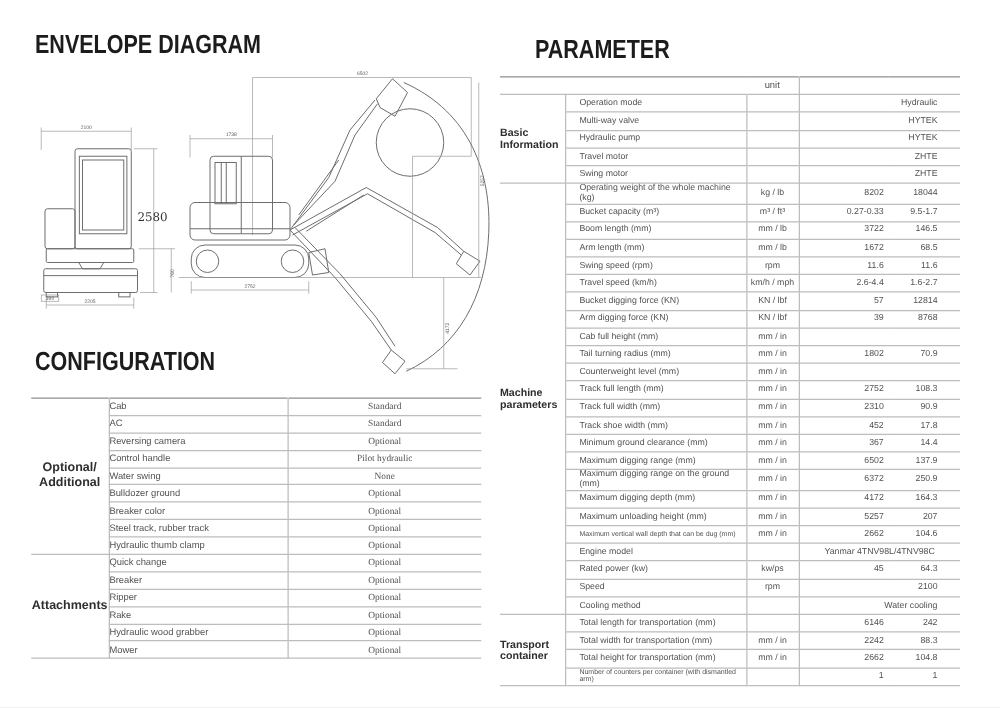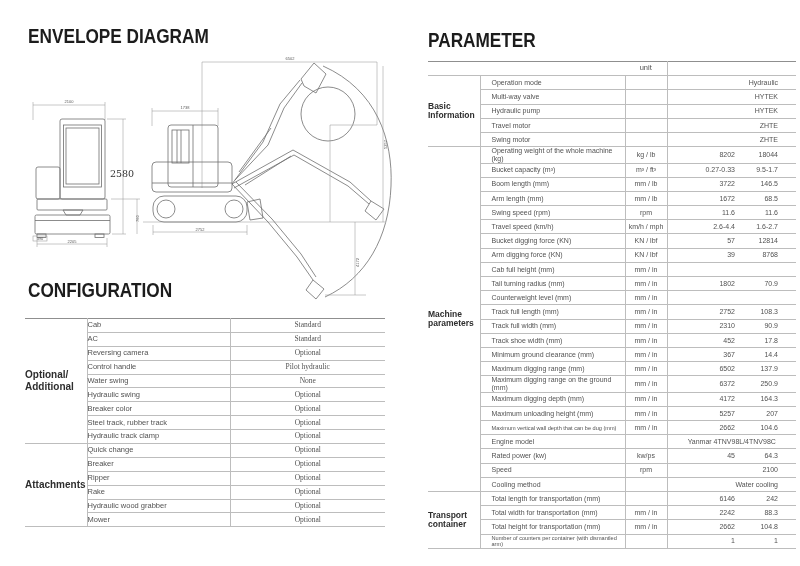--- a/index.html
+++ b/index.html
@@ -12,35 +12,35 @@
   .title {
     position:absolute; font-weight:800; font-size:21px; color:#1c1c1c;
     letter-spacing:0px; transform:scaleX(.82); transform-origin:left center;
     white-space:nowrap; font-family:"Liberation Sans", sans-serif;
   }
   
   table { border-collapse:collapse; table-layout:fixed; }
   .spec { position:absolute; border-top:1.2px solid #8f8f8f; border-bottom:1.2px solid #8f8f8f; }
   .spec td { border-bottom:1px solid #bdbdbd; vertical-align:middle; font-size:7px; color:#525252; line-height:1.1; }
   
-  #param-table { left:428px; top:61px; width:368px; }
+  #param-table { left:400px; top:61px; width:368px; }
   #param-table td { height:14.2px; }
   #param-table .pgroup { border-right:1px solid #bdbdbd; font-weight:bold; font-size:8.5px; color:#2e2e2e; white-space:pre-line; }
   #param-table .pitem { border-right:1px solid #bdbdbd; padding-left:11px; }
   #param-table .pitem.small { font-size:5.6px; }
   #param-table .punit { border-right:1px solid #bdbdbd; text-align:center; }
   #param-table .pv1 { text-align:right; padding-right:4px; }
   #param-table .pv2 { text-align:right; padding-right:18px; }
   #param-table .pspan.rgt { text-align:right; padding-right:18px; }
   #param-table .pspan.ctr { text-align:center; }
   #param-table .phead { text-align:center; font-size:7.5px; }
   
   #config-table { left:25px; top:318px; width:360px; }
   #config-table td { height:13.9px; font-size:7.5px; }
-  #config-table .cgroup { border-right:1px solid #bdbdbd; font-weight:bold; font-size:10px; color:#2e2e2e; white-space:pre-line; line-height:1.25; }
+  #config-table .cgroup { border-right:1px solid #bdbdbd; font-weight:bold; font-size:10px; color:#2e2e2e; text-align:center; white-space:pre-line; line-height:1.25; }
   #config-table .citem { border-right:1px solid #bdbdbd; }
   #config-table .cval { text-align:center;font-family:Liberation Serif, serif; }
   
   #envelope-svg { position:absolute; left:25px; top:52px; }
   #envelope-svg path, #envelope-svg rect, #envelope-svg circle,
   #envelope-svg polyline, #envelope-svg line, #envelope-svg polygon { fill:none; stroke:#6e6e6e; stroke-width:.8; }
   #envelope-svg .dim { stroke:#9a9a9a; stroke-width:.55; }
   #envelope-svg text { stroke:none; fill:#5a5a5a; font-size:4px; font-family:"Liberation Sans",sans-serif; }
   #envelope-svg text.big { font-size:9.5px; fill:#333; font-family:"DejaVu Serif", serif; }
 </style>
@@ -185,33 +185,33 @@
         </tr>
         <tr>
           <td class="citem">Control handle</td>
           <td class="cval">Pilot hydraulic</td>
         </tr>
         <tr>
           <td class="citem">Water swing</td>
           <td class="cval">None</td>
         </tr>
         <tr>
-          <td class="citem">Hydraulic swing</td>
+          <td class="citem">Bulldozer ground</td>
           <td class="cval">Optional</td>
         </tr>
         <tr>
           <td class="citem">Breaker color</td>
           <td class="cval">Optional</td>
         </tr>
         <tr>
           <td class="citem">Steel track, rubber track</td>
           <td class="cval">Optional</td>
         </tr>
         <tr>
-          <td class="citem">Hydraulic track clamp</td>
+          <td class="citem">Hydraulic thumb clamp</td>
           <td class="cval">Optional</td>
         </tr>
         <tr>
           <td class="cgroup" rowspan="6">Attachments</td>
           <td class="citem">Quick change</td>
           <td class="cval">Optional</td>
         </tr>
         <tr>
           <td class="citem">Breaker</td>
           <td class="cval">Optional</td>

